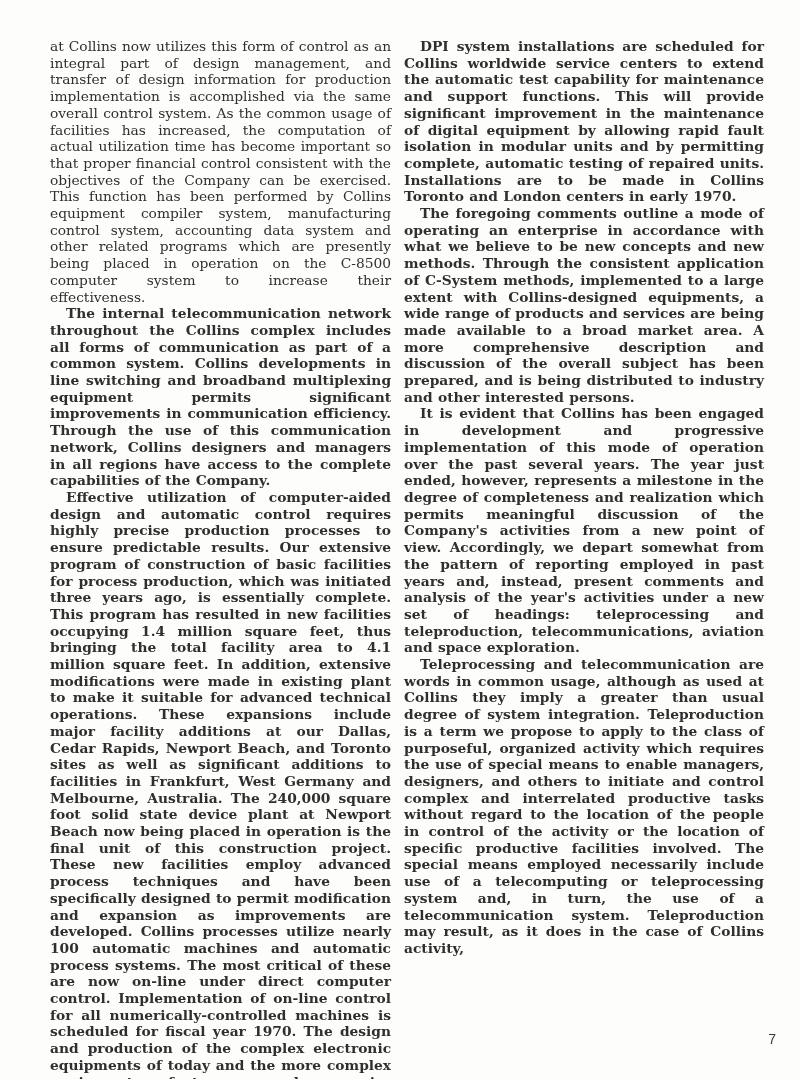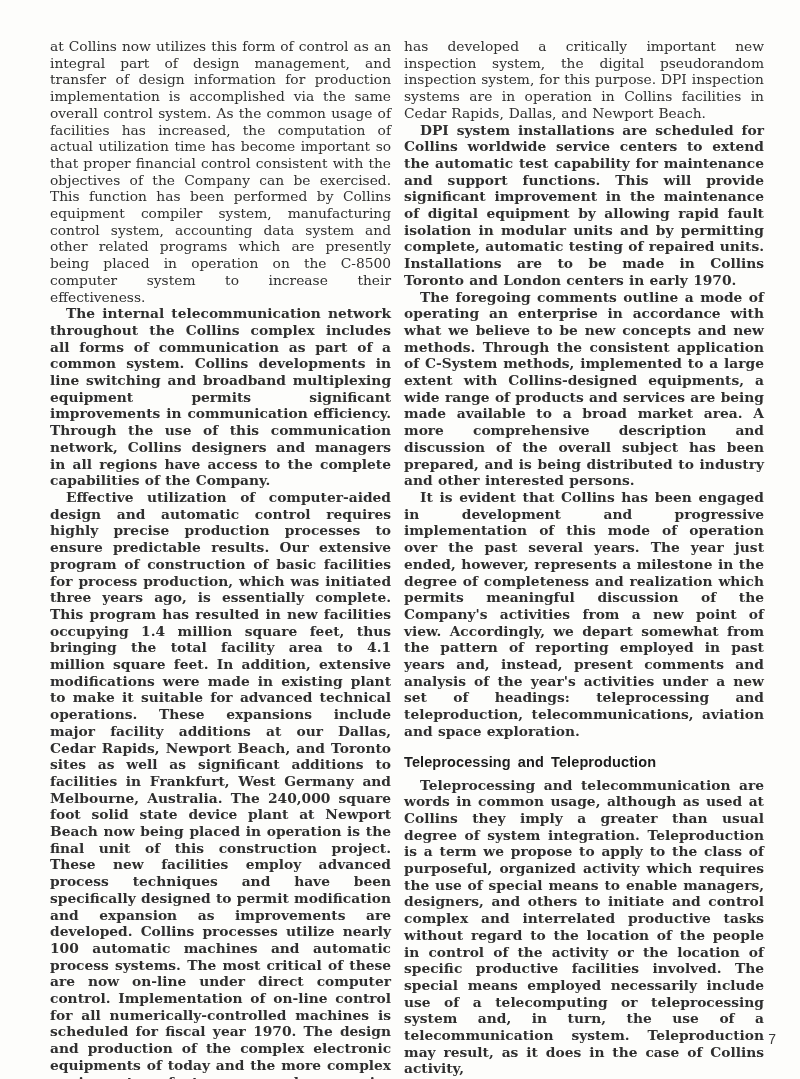--- a/index.html
+++ b/index.html
@@ -59,26 +59,24 @@
 <div class="page">
   <div class="columns">
 
     <div class="col col-left">
       <p class="para">at Collins now utilizes this form of control as an integral part of design management, and transfer of design information for production implementation is accomplished via the same overall control system. As the common usage of facilities has increased, the computation of actual utilization time has become important so that proper financial control consistent with the objectives of the Company can be exercised. This function has been performed by Collins equipment compiler system, manufacturing control system, accounting data system and other related programs which are presently being placed in operation on the C-8500 computer system to increase their effectiveness.</p>
       <p class="para indent">The internal telecommunication network throughout the Collins complex includes all forms of communication as part of a common system. Collins developments in line switching and broadband multiplexing equipment permits significant improvements in communication efficiency. Through the use of this communication network, Collins designers and managers in all regions have access to the complete capabilities of the Company.</p>
       <p class="para indent">Effective utilization of computer-aided design and automatic control requires highly precise production processes to ensure predictable results. Our extensive program of construction of basic facilities for process production, which was initiated three years ago, is essentially complete. This program has resulted in new facilities occupying 1.4 million square feet, thus bringing the total facility area to 4.1 million square feet. In addition, extensive modifications were made in existing plant to make it suitable for advanced technical operations. These expansions include major facility additions at our Dallas, Cedar Rapids, Newport Beach, and Toronto sites as well as significant additions to facilities in Frankfurt, West Germany and Melbourne, Australia. The 240,000 square foot solid state device plant at Newport Beach now being placed in operation is the final unit of this construction project. These new facilities employ advanced process techniques and have been specifically designed to permit modification and expansion as improvements are developed. Collins processes utilize nearly 100 automatic machines and automatic process systems. The most critical of these are now on-line under direct computer control. Implementation of on-line control for all numerically-controlled machines is scheduled for fiscal year 1970. The design and production of the complex electronic equipments of today and the more complex equipments of tomorrow also require advanced test and inspection methods. Collins</p>
     </div>
 
     <div class="col col-right">
-      <p class="para">has developed a critically important new inspection system, the digital pseudorandom inspection system, for this purpose. DPI inspection systems are in operation in Collins facilities in Cedar Rapids, Dallas, and Newport Beach.</p>
       <p class="para indent">DPI system installations are scheduled for Collins worldwide service centers to extend the automatic test capability for maintenance and support functions. This will provide significant improvement in the maintenance of digital equipment by allowing rapid fault isolation in modular units and by permitting complete, automatic testing of repaired units. Installations are to be made in Collins Toronto and London centers in early 1970.</p>
       <p class="para indent">The foregoing comments outline a mode of operating an enterprise in accordance with what we believe to be new concepts and new methods. Through the consistent application of C-System methods, implemented to a large extent with Collins-designed equipments, a wide range of products and services are being made available to a broad market area. A more comprehensive description and discussion of the overall subject has been prepared, and is being distributed to industry and other interested persons.</p>
       <p class="para indent">It is evident that Collins has been engaged in development and progressive implementation of this mode of operation over the past several years. The year just ended, however, represents a milestone in the degree of completeness and realization which permits meaningful discussion of the Company's activities from a new point of view. Accordingly, we depart somewhat from the pattern of reporting employed in past years and, instead, present comments and analysis of the year's activities under a new set of headings: teleprocessing and teleproduction, telecommunications, aviation and space exploration.</p>
 
-      <h3 class="section-heading">Teleprocessing and Teleproduction</h3>
 
       <p class="para indent">Teleprocessing and telecommunication are words in common usage, although as used at Collins they imply a greater than usual degree of system integration. Teleproduction is a term we propose to apply to the class of purposeful, organized activity which requires the use of special means to enable managers, designers, and others to initiate and control complex and interrelated productive tasks without regard to the location of the people in control of the activity or the location of specific productive facilities involved. The special means employed necessarily include use of a telecomputing or teleprocessing system and, in turn, the use of a telecommunication system. Teleproduction may result, as it does in the case of Collins activity,</p>
     </div>
 
   </div>
 
   <div class="page-number">7</div>
 </div>
 
 </body></html>

